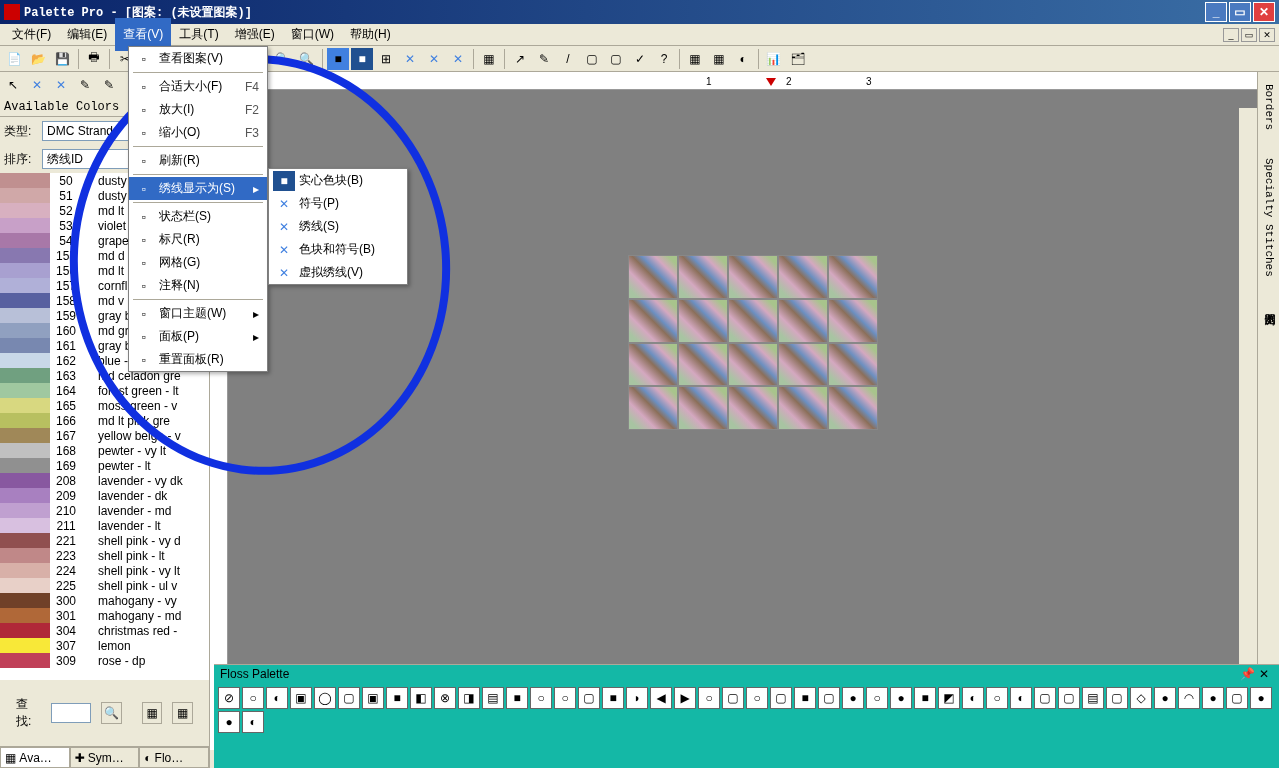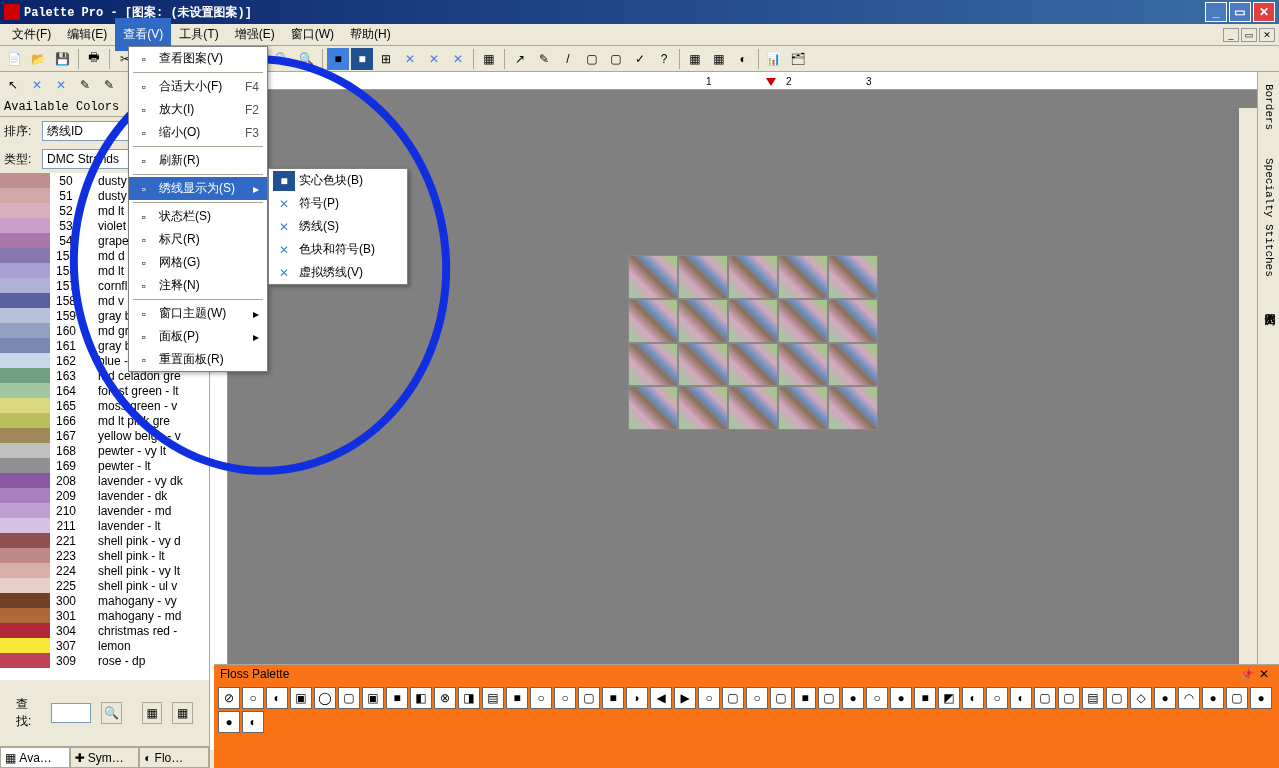--- a/index.html
+++ b/index.html
@@ -52,21 +52,21 @@
 .ruler-v .marker { position: absolute; left: 6px; width: 0; height: 0; border-top: 5px solid transparent; border-bottom: 5px solid transparent; border-left: 8px solid #c00; }
 .canvas { flex: 1; position: relative; overflow: hidden; }
 .pattern { position: absolute; left: 400px; top: 165px; width: 250px; height: 175px; background: #fff; display: grid; grid-template-columns: repeat(5, 1fr); grid-template-rows: repeat(4, 1fr); }
 .pattern .cell { border: 1px solid #888; background: linear-gradient(45deg,#a8c4a2 10%,#d4a8c0 30%,#8b6f5a 50%,#6b8fc0 60%,#d4a8c0 75%,#a8c48c 90%); }
 .scrollbar-h { height: 18px; background: #ece9d8; display: flex; }
 .scrollbar-v { width: 18px; background: #ece9d8; position: absolute; right: 0; top: 18px; bottom: 18px; }
 
 .right-bar { width: 22px; background: #ece9d8; border-left: 1px solid #aca899; display: flex; flex-direction: column; align-items: center; padding-top: 8px; gap: 20px; }
 .right-tab { writing-mode: vertical-rl; font-family: "Courier New"; padding: 4px 2px; font-size: 11px; }
 
-.floss-palette { position: absolute; left: 214px; right: 0; bottom: 0; height: 104px; background: #f97316; border-top: 1px solid #aca899; }
+.floss-palette { position: absolute; left: 214px; right: 0; bottom: 0; height: 104px; background: #14b8a6; border-top: 1px solid #aca899; }
 .floss-title { padding: 2px 6px; font-family: "Courier New"; display: flex; align-items: center; }
 .floss-title .close { margin-left: auto; cursor: pointer; }
 .floss-title .pin { margin-left: 4px; margin-right: 4px; }
 .floss-grid { display: flex; flex-wrap: wrap; gap: 2px; padding: 4px; }
 .floss-item { width: 22px; height: 22px; border: 1px solid #666; display: flex; align-items: center; justify-content: center; background: #fff; }
 
 .dropdown-menu { position: absolute; background: #fff; border: 1px solid #808080; z-index: 1000; box-shadow: 2px 2px 4px rgba(0,0,0,0.3); }
 .menu-row { display: flex; align-items: center; height: 23px; padding: 0 8px 0 4px; }
 .menu-row.hover { background: #316ac5; color: #fff; }
 .menu-row .micon { width: 22px; height: 20px; margin-right: 4px; display: flex; align-items: center; justify-content: center; }
@@ -152,26 +152,26 @@
   <div class="left-panel">
     <div class="secondary-toolbar">
       <div class="tool-btn">↖</div>
       <div class="tool-btn" style="color:#4080e0">✕</div>
       <div class="tool-btn" style="color:#4080e0">✕</div>
       <div class="tool-btn">✎</div>
       <div class="tool-btn">✎</div>
     </div>
     <div class="panel-title">Available Colors</div>
     <div class="filter-row">
+      <label>类型:</label>
+      <select><option>DMC Strands</option></select>
+    </div>
+    <div class="filter-row">
       <label>排序:</label>
       <select><option>绣线ID</option></select>
-    </div>
-    <div class="filter-row">
-      <label>类型:</label>
-      <select><option>DMC Strands</option></select>
     </div>
     <div class="color-list">
       <div class="swatches" id="swatches">
           <div class="swatch" style="background: rgb(192, 144, 144);"></div>
           <div class="swatch" style="background: rgb(208, 168, 168);"></div>
           <div class="swatch" style="background: rgb(216, 176, 192);"></div>
           <div class="swatch" style="background: rgb(200, 160, 200);"></div>
           <div class="swatch" style="background: rgb(168, 120, 168);"></div>
           <div class="swatch" style="background: rgb(136, 120, 176);"></div>
           <div class="swatch" style="background: rgb(168, 160, 208);"></div>

